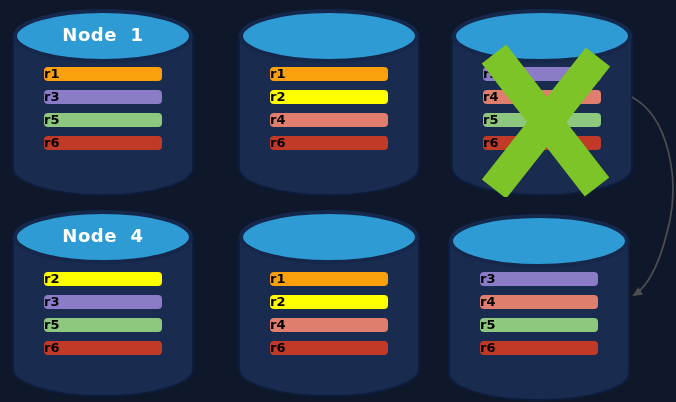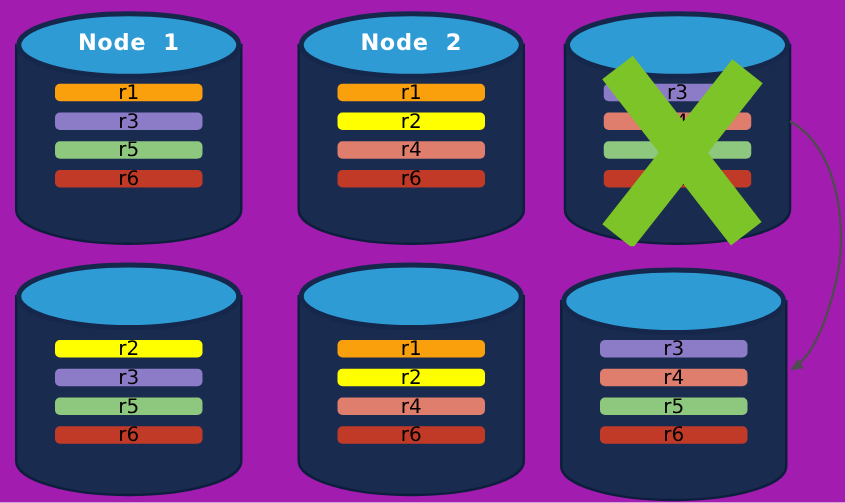--- a/index.html
+++ b/index.html
@@ -1,36 +1,36 @@
 <!DOCTYPE html>
 <html><head>
 <meta charset="utf-8">
 <style>
   html,body{margin:0;padding:0;background:#ffffff;}
   .stage{
-    position:relative;width:676px;height:402px;background:#a21caf;overflow:hidden;
+    position:relative;width:676px;height:402px;background:#0f172a;overflow:hidden;
     font-family:"DejaVu Sans","Liberation Sans",sans-serif;
   }
   .node{position:absolute;width:186px;height:190px;}
   .cyl{position:absolute;left:0;top:0;width:186px;height:190px;display:block;}
   .cyl-body{stroke:#0D1E3C;stroke-width:2;}
   .cyl-top{stroke:#15284C;stroke-width:4;}
   .node-title{
     position:absolute;top:17px;left:0;right:0;text-align:center;
     color:#ffffff;font-weight:bold;font-size:18px;word-spacing:7px;letter-spacing:.5px;
     white-space:pre;
   }
   .bars{
     position:absolute;left:34px;top:60px;width:118px;
     display:flex;flex-direction:column;gap:9px;
   }
   .bars.low{top:64px;}
   .replica-bar{
     height:14px;border-radius:4px;background:#999;
-    text-align:center;color:#000;font-weight:normal;font-size:16px;line-height:14px;
+    color:#000;font-weight:bold;font-size:13px;line-height:14px;
   }
   .x-overlay{position:absolute;left:0;top:0;width:186px;height:190px;pointer-events:none;}
   .arrow-overlay{position:absolute;left:0;top:0;width:676px;height:402px;pointer-events:none;}
 </style>
 </head>
 <body>
 
 <div class="stage">
 
   <div class="node" style="left:10px;top:7px;">
@@ -45,21 +45,20 @@
       <div class="replica-bar" style="background: rgb(142, 200, 127);">r5</div>
       <div class="replica-bar" style="background: rgb(193, 58, 40);">r6</div>
     </div>
   </div>
 
   <div class="node" style="left:236px;top:7px;">
     <svg class="cyl" viewBox="0 0 186 190" aria-hidden="true">
       <path class="cyl-body" d="M3,29 L3,161 A90,27 0 0 0 183,161 L183,29 Z" fill="#1A2B50"></path>
       <ellipse class="cyl-top" cx="93" cy="29" rx="88" ry="25" fill="#2E9BD5"></ellipse>
     </svg>
-    <div class="node-title">Node 2</div>
     <div class="bars">
       <div class="replica-bar" style="background: rgb(249, 160, 12);">r1</div>
       <div class="replica-bar" style="background: rgb(255, 255, 0);">r2</div>
       <div class="replica-bar" style="background: rgb(224, 126, 109);">r4</div>
       <div class="replica-bar" style="background: rgb(193, 58, 40);">r6</div>
     </div>
   </div>
 
   <div class="node" style="left:449px;top:7px;">
     <svg class="cyl" viewBox="0 0 186 190" aria-hidden="true">
@@ -76,20 +75,21 @@
       <line x1="45" y1="47" x2="148" y2="180" stroke-width="31" stroke-linecap="butt" stroke="#7CC427"></line>
       <line x1="149" y1="50" x2="45" y2="182" stroke-width="31" stroke-linecap="butt" stroke="#7CC427"></line>
     </svg>
   </div>
 
   <div class="node" style="left:10px;top:208px;">
     <svg class="cyl" viewBox="0 0 186 190" aria-hidden="true">
       <path class="cyl-body" d="M3,29 L3,161 A90,27 0 0 0 183,161 L183,29 Z" fill="#1A2B50"></path>
       <ellipse class="cyl-top" cx="93" cy="29" rx="88" ry="25" fill="#2E9BD5"></ellipse>
     </svg>
+    <div class="node-title">Node 4</div>
     <div class="bars low">
       <div class="replica-bar" style="background: rgb(255, 255, 0);">r2</div>
       <div class="replica-bar" style="background: rgb(140, 124, 200);">r3</div>
       <div class="replica-bar" style="background: rgb(142, 200, 127);">r5</div>
       <div class="replica-bar" style="background: rgb(193, 58, 40);">r6</div>
     </div>
   </div>
 
   <div class="node" style="left:236px;top:208px;">
     <svg class="cyl" viewBox="0 0 186 190" aria-hidden="true">

